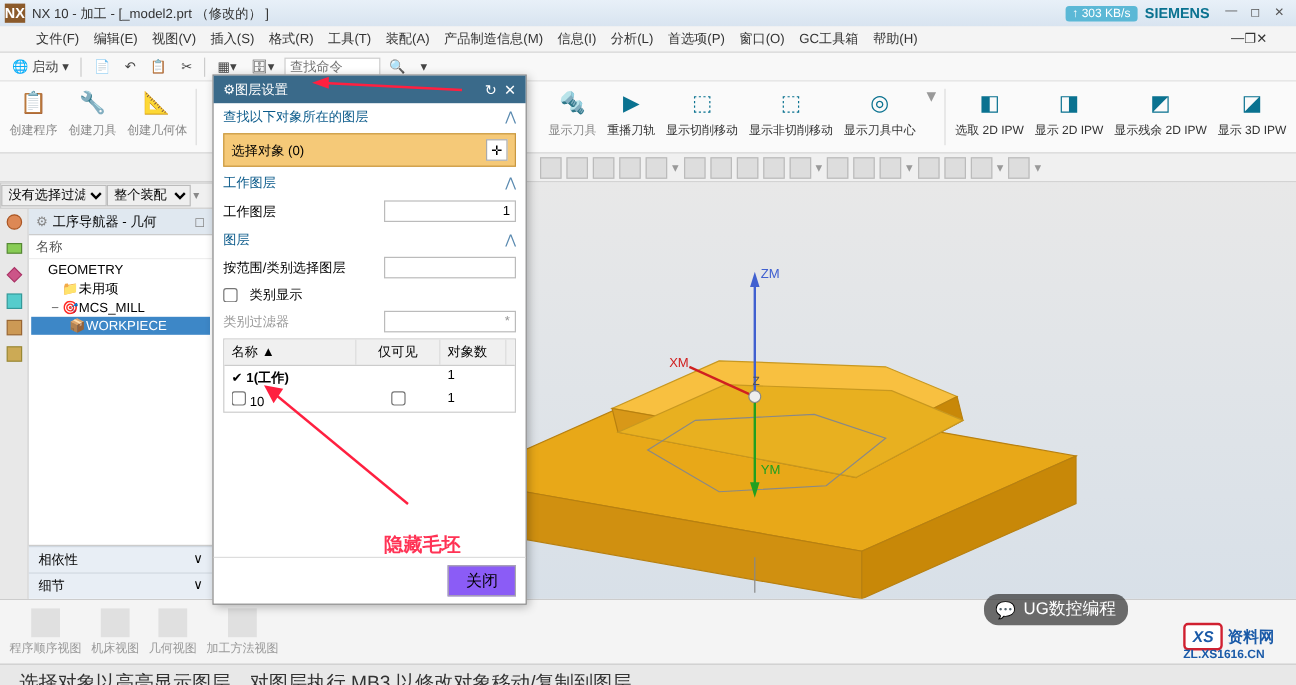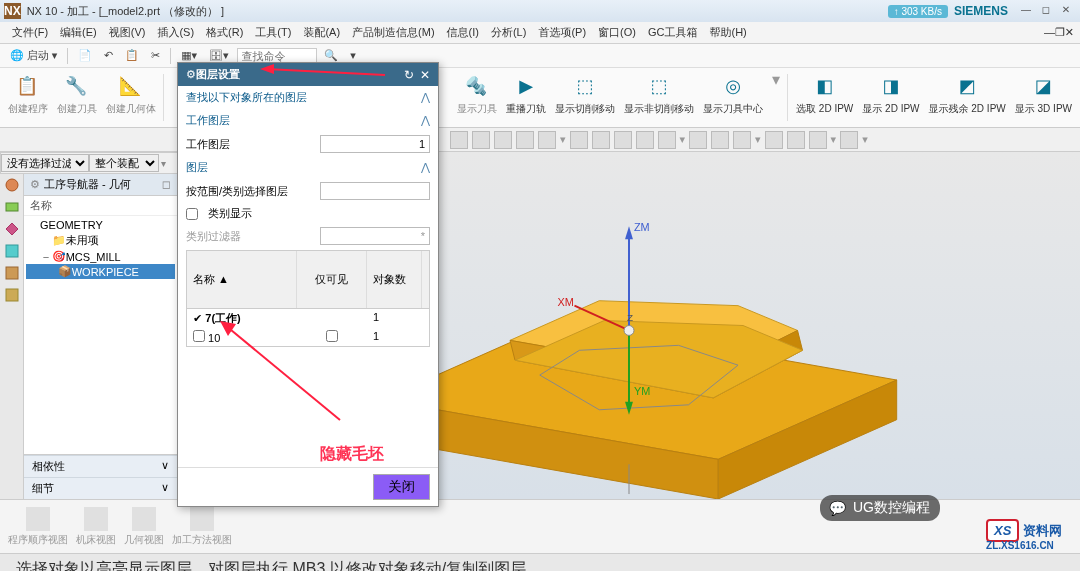--- a/index.html
+++ b/index.html
@@ -5,21 +5,21 @@
 * { margin: 0; padding: 0; box-sizing: border-box; font-family: "Microsoft YaHei", Arial, sans-serif; }
 body { width: 1080px; height: 571px; overflow: hidden; background: #f0f0f0; position: relative; }
 
 .title-bar { height: 22px; background: linear-gradient(#e8f0f8, #d8e4f0); display: flex; align-items: center; padding: 0 4px; font-size: 11px; }
 .title-bar .nx-logo { background: #8b5a2b; color: #fff; padding: 1px 0; font-weight: bold; font-size: 12px; margin-right: 6px; }
 .title-bar .title-text { flex: 1; color: #333; }
 .title-bar .siemens { color: #0a7290; font-weight: bold; font-size: 12px; margin-right: 8px; }
 .title-bar .speed-badge { background: #5bb8d6; color: #fff; padding: 1px 6px; border-radius: 3px; font-size: 10px; margin-right: 6px; }
 .title-bar .win-btn { width: 18px; height: 14px; display: inline-block; text-align: center; font-size: 10px; color: #555; margin: 0 1px; cursor: pointer; }
 
-.menu-bar { height: 22px; background: #f4f4f4; display: flex; align-items: center; padding: 0 6px; font-size: 11px; color: #333; border-bottom: 1px solid #d0d0d0; }
+.menu-bar { height: 22px; background: #f4f4f4; display: flex; align-items: center; padding: 0 24px; font-size: 11px; color: #333; border-bottom: 1px solid #d0d0d0; }
 .menu-bar .menu-item { padding: 2px 6px; cursor: pointer; }
 .menu-bar .mb-right { margin-left: auto; display: flex; }
 
 .quick-bar { height: 24px; background: #f8f8f8; display: flex; align-items: center; padding: 0 6px; font-size: 11px; border-bottom: 1px solid #ddd; gap: 4px; }
 .quick-bar .qb-item { padding: 2px 4px; cursor: pointer; color: #444; }
 .quick-bar .qb-search { border: 1px solid #ccc; padding: 1px 4px; font-size: 11px; color: #888; width: 80px; }
 .quick-bar .qb-sep { width: 1px; height: 16px; background: #ccc; margin: 0 2px; }
 
 .ribbon { height: 60px; background: #fafafa; border-bottom: 1px solid #ccc; display: flex; padding: 2px 4px; gap: 1px; }
 .ribbon-group { display: flex; flex-direction: column; align-items: center; padding: 2px 4px; position: relative; }
@@ -45,33 +45,33 @@
 .nav-panel .np-col { padding: 2px 6px; color: #555; border-bottom: 1px solid #eee; }
 .nav-panel .tree { padding: 2px; flex: 1; overflow: auto; }
 .nav-panel .tree-item { padding: 1px 2px; display: flex; align-items: center; cursor: pointer; }
 .nav-panel .tree-item.selected { background: #3d87c7; color: #fff; }
 .nav-panel .tree-item .toggle { width: 12px; display: inline-block; text-align: center; color: #666; }
 .nav-panel .np-footer { border-top: 1px solid #ccc; }
 .nav-panel .np-footer-item { padding: 3px 8px; background: #e8eef5; border-top: 1px solid #d0d8e0; cursor: pointer; display: flex; justify-content: space-between; }
 
 .layer-dialog { position: absolute; top: 62px; left: 177px; width: 262px; background: #fff; border: 1px solid #888; box-shadow: 2px 2px 8px rgba(0,0,0,0.3); z-index: 10; font-size: 11px; }
 .layer-dialog .ld-title { background: #3a6a8a; color: #fff; padding: 4px 8px; display: flex; align-items: center; }
-.layer-dialog .ld-title .ld-t-text { flex: 1; font-weight: bold; }
+.layer-dialog .ld-title .ld-t-text { flex: 1; }
 .layer-dialog .ld-title .ld-t-btn { cursor: pointer; margin-left: 6px; font-size: 12px; }
 .layer-dialog .ld-sec-header { color: #0a5a8a; padding: 4px 8px; display: flex; justify-content: space-between; align-items: center; cursor: pointer; }
 .layer-dialog .ld-chev { color: #5a8ab0; }
 .layer-dialog .ld-select-box { background: #f5c978; border: 1px solid #c89840; padding: 4px 6px; margin: 2px 8px; display: flex; justify-content: space-between; align-items: center; }
 .layer-dialog .ld-select-box .ld-target { width: 18px; height: 18px; display: flex; align-items: center; justify-content: center; border: 1px solid #aaa; background: #fff; }
 .layer-dialog .ld-row { display: flex; align-items: center; padding: 3px 8px; gap: 6px; }
 .layer-dialog .ld-row label { flex: 1; }
 .layer-dialog .ld-row input[type="text"] { width: 110px; border: 1px solid #bbb; padding: 2px 4px; text-align: right; font-size: 11px; }
 .layer-dialog .ld-row input[type="checkbox"] { margin-right: 4px; }
 .layer-dialog .ld-table { margin: 2px 8px; border: 1px solid #ccc; }
 .layer-dialog .ld-table-head { display: flex; background: #f0f0f0; border-bottom: 1px solid #ccc; }
-.layer-dialog .ld-table-head > div { padding: 21px 6px; border-right: 1px solid #ddd; }
+.layer-dialog .ld-table-head > div { padding: 3px 6px; border-right: 1px solid #ddd; }
 .layer-dialog .ld-table-row { display: flex; }
 .layer-dialog .ld-table-row > div { padding: 2px 6px; }
 .layer-dialog .ld-th-name { width: 110px; }
 .layer-dialog .ld-th-vis { width: 70px; text-align: center; }
 .layer-dialog .ld-th-cnt { width: 55px; text-align: left; }
 .layer-dialog .ld-footer { display: flex; justify-content: flex-end; padding: 6px 8px; border-top: 1px solid #ddd; margin-top: 120px; }
 .layer-dialog .ld-btn { padding: 3px 14px; border: 1px solid #aaa; background: #8b5cf6; cursor: pointer; }
 .layer-dialog .ld-filter-sel { border: 1px solid #bbb; padding: 1px 4px; width: 120px; font-size: 11px; }
 
 .viewport { flex: 1; background: linear-gradient(#e8e8e8, #d8e0e8); position: relative; overflow: hidden; }
@@ -339,20 +339,24 @@
     <span>⚙</span>
     <span class="ld-t-text">图层设置</span>
     <span class="ld-t-btn">↻</span>
     <span class="ld-t-btn">✕</span>
   </div>
 
   <div class="ld-sec-header">
     <span>查找以下对象所在的图层</span>
     <span class="ld-chev">⋀</span>
   </div>
+  <div class="ld-select-box">
+    <span>选择对象 (0)</span>
+    <span class="ld-target">✛</span>
+  </div>
 
   <div class="ld-sec-header">
     <span>工作图层</span>
     <span class="ld-chev">⋀</span>
   </div>
   <div class="ld-row">
     <label>工作图层</label>
     <input type="text" value="1" style="">
   </div>
 
@@ -373,21 +377,21 @@
     <input type="text" class="ld-filter-sel" style="color: rgb(153, 153, 153);" value="*">
   </div>
 
   <div class="ld-table">
     <div class="ld-table-head">
       <div class="ld-th-name"><span>名称</span> ▲</div>
       <div class="ld-th-vis">仅可见</div>
       <div class="ld-th-cnt">对象数</div>
     </div>
     <div class="ld-table-row">
-      <div class="ld-th-name">✔ <b>7(工作)</b></div>
+      <div class="ld-th-name">✔ <b>1(工作)</b></div>
       <div class="ld-th-vis"></div>
       <div class="ld-th-cnt">1</div>
     </div>
     <div class="ld-table-row">
       <div class="ld-th-name"><input type="checkbox" class="cb" style=""> <span>10</span></div>
       <div class="ld-th-vis"><input type="checkbox" class="cb" style=""></div>
       <div class="ld-th-cnt">1</div>
     </div>
   </div>
 

